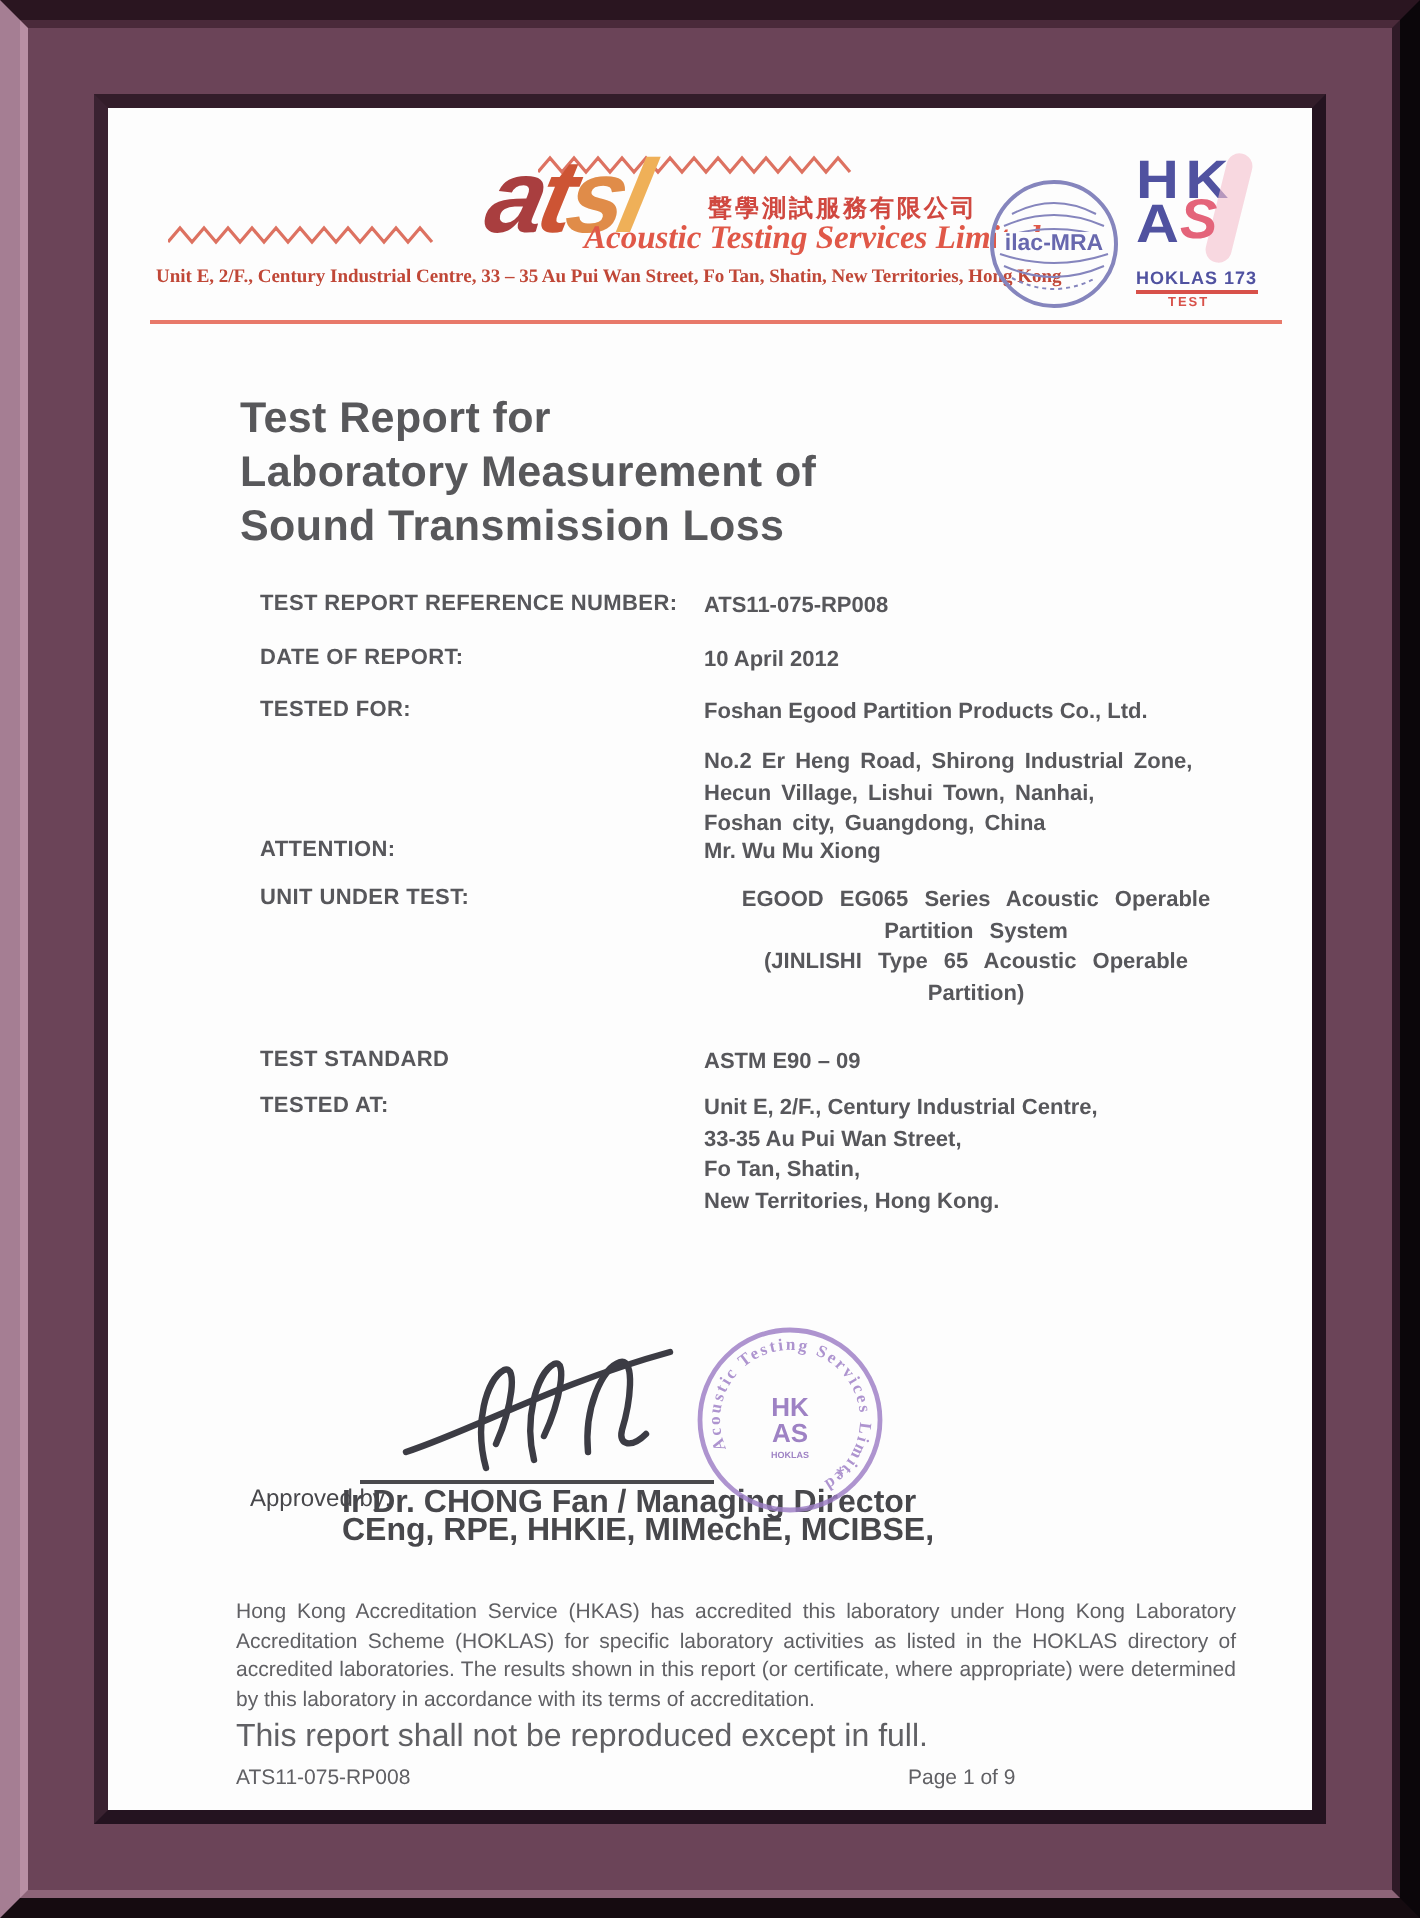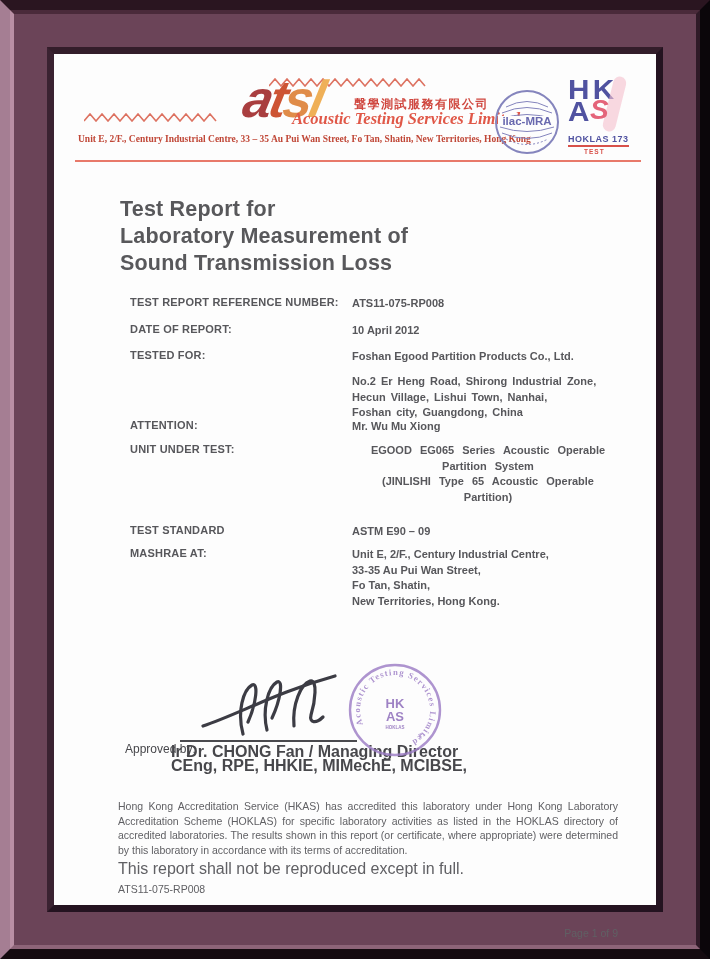--- a/index.html
+++ b/index.html
@@ -68,22 +68,22 @@
   .sig-line { position:absolute; left:126px; top:686px; width:177px; height:2px; background:#4a4a4e; }
   .approver { position:absolute; left:117px; top:691px; font-size:16px; line-height:13.5px;
               font-weight:bold; color:#47474b; }
   .stamp-svg { position:absolute; left:294px; top:609px; opacity:0.82; }
 
   
   .accred { position:absolute; left:64px; top:745px; width:500px; font-size:10.5px; line-height:14.5px;
             color:#606064; text-align:justify; }
   .repro-note { position:absolute; left:64px; top:806px; font-size:16px; color:#606064;text-align:center; }
   .bottom-ref { position:absolute; left:64px; top:829px; font-size:10.5px; color:#606064; }
-  .bottom-page { position:absolute; left:400px; top:829px; width:164px; text-align:right;
-                 font-size:10.5px; color:#606064;margin-top:44px; }
+  .bottom-page { position:absolute; left:400px; top:829px; width:164px; 
+                 font-size:10.5px; color:#606064; }
 </style>
 </head>
 <body>
 
 <div id="canvas">
 
   <div class="f-hl"></div>
   <div class="f-mid"></div>
   <div class="f-band"></div>
   <div class="f-lip"></div>
@@ -160,21 +160,21 @@
       <div class="fvalue">EGOOD EG065 Series Acoustic Operable
 Partition System
 (JINLISHI Type 65 Acoustic Operable
 Partition)</div>
     </div>
     <div class="frow" style="top:470px">
       <div class="flabel">TEST STANDARD</div>
       <div class="fvalue">ASTM E90 – 09</div>
     </div>
     <div class="frow" style="top:493px">
-      <div class="flabel">MASHRAE AT:</div>
+      <div class="flabel">TESTED AT:</div>
       <div class="fvalue">Unit E, 2/F., Century Industrial Centre,
 33-35 Au Pui Wan Street,
 Fo Tan, Shatin,
 New Territories, Hong Kong.</div>
     </div>
 
     <div class="approved-label">Approved by:</div>
     <svg class="sig-svg" width="140" height="75" viewBox="0 0 140 75">
       <g fill="none" stroke="#3c3c44" stroke-width="3.2" stroke-linecap="round">
         <path d="M4 58 C 40 46, 78 24, 136 8"></path>

